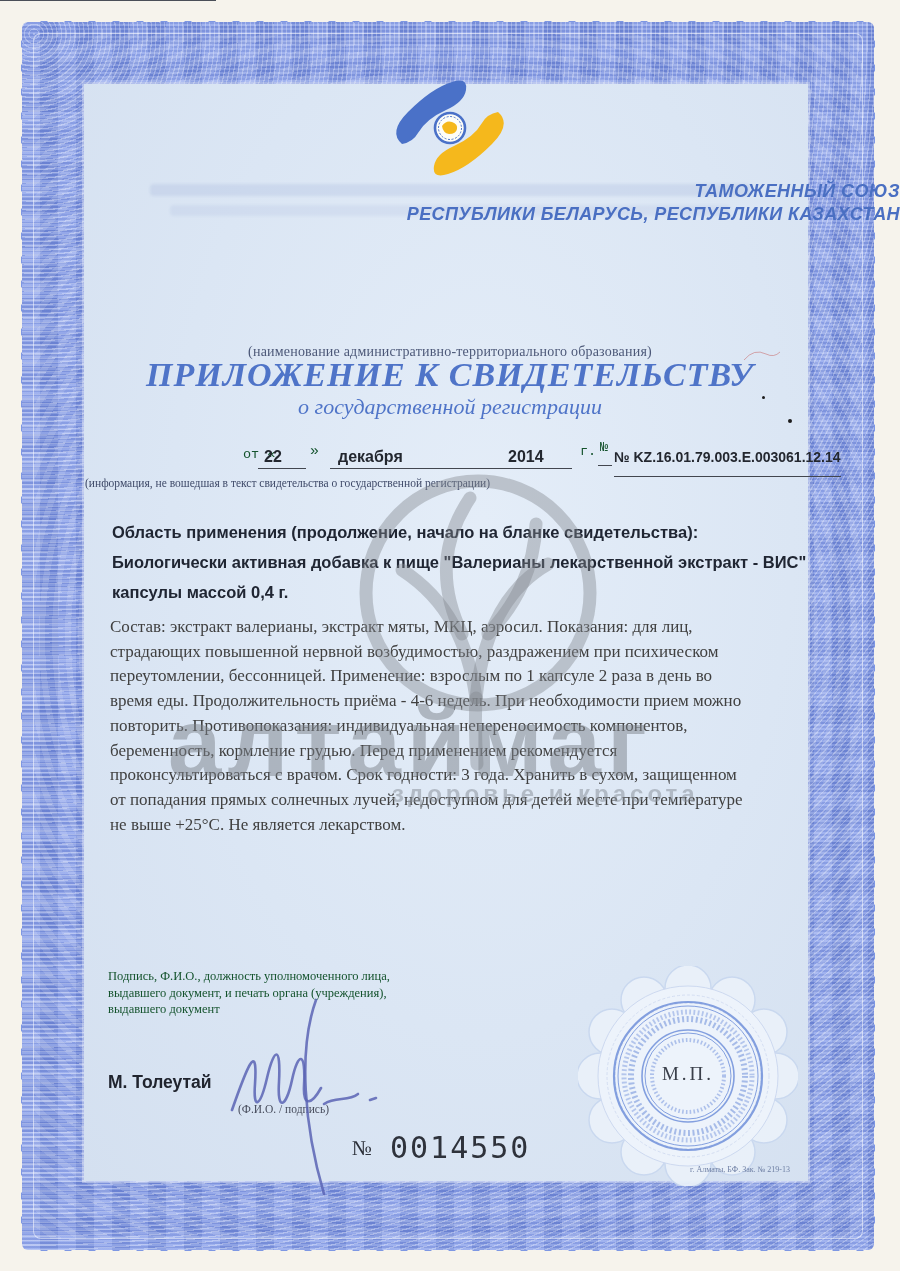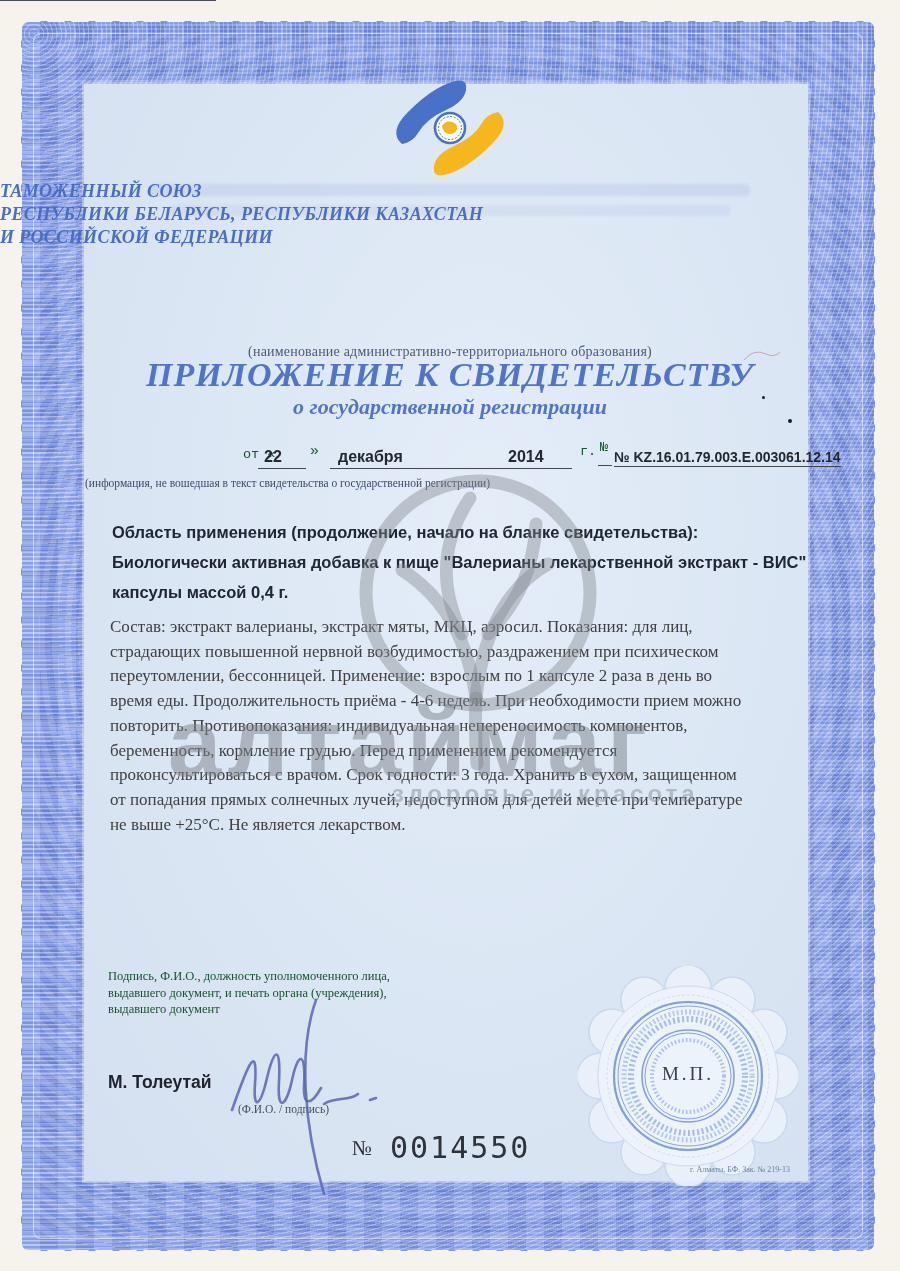--- a/index.html
+++ b/index.html
@@ -27,28 +27,28 @@
   
   .panel{position:absolute;left:84px;top:84px;width:724px;height:1097px;
     background:radial-gradient(ellipse at 55% 40%, #e4edf8 0%, #dbe6f4 55%, #d4e0f0 100%);
     box-shadow:0 0 0 2px rgba(255,255,255,.35);}
 
   .abs{position:absolute;}
   .multiline{white-space:pre-line;}
   .ghost{position:absolute;background:rgba(100,125,195,.13);filter:blur(1.6px);border-radius:4px;}
 
   
-  .hdr{left:0;right:0;top:180px;text-align:left;color:#4a6fc2;
-    font-family:Liberation Serif, serif;font-style:italic;font-weight:bold;
+  .hdr{left:0;right:0;top:180px;text-align:right;color:#4a6fc2;
+    font-family:Liberation Sans, sans-serif;font-style:italic;font-weight:bold;
     font-size:18px;line-height:23px;letter-spacing:.4px;}
   .cap-sm{font-size:14px;color:#4c5878;letter-spacing:.2px;}
   .title{left:0;right:0;top:356px;text-align:center;color:#4f74c8;
     font-style:italic;font-weight:bold;font-size:34px;letter-spacing:1px;}
   .subtitle{left:0;right:0;top:394px;text-align:center;color:#4f74c8;
-    font-style:italic;font-weight:bold;font-size:22px;}
+    font-style:italic;font-weight:normal;font-size:22px;}
 
   
   .frm-serif{font-family:Liberation Mono, monospace;font-size:13.5px;color:#14532d;}
   .fill{font-family:"Liberation Sans",sans-serif;font-weight:bold;color:#23272f;}
   .frmline{position:absolute;border-top:1.3px solid #42464f;height:0;}
 
   .info-cap{left:85px;right:85px;top:477px;font-size:11.5px;color:#3e4968;}
 
   .scope{left:112px;top:517px;width:700px;font-family:"Liberation Sans",sans-serif;
     font-weight:bold;font-size:16.5px;line-height:30px;color:#202633;}
@@ -102,39 +102,38 @@
     <path d="M16 68 Q2 56 22 36 Q46 12 66 6 Q82 1 80 14 Q78 26 60 34 Q40 43 32 57 Q27 66 16 68 Z" fill="#4a71c8"></path>
     <path d="M112 36 Q126 48 106 68 Q82 92 62 98 Q46 103 48 90 Q50 78 68 70 Q88 61 96 47 Q101 38 112 36 Z" fill="#f5b81c"></path>
     <circle cx="64" cy="52" r="15" fill="#fdfdf8" stroke="#4a71c8" stroke-width="2.6"></circle>
     <circle cx="64" cy="52" r="11.5" fill="none" stroke="#4a71c8" stroke-width="1" stroke-dasharray="2 1.6"></circle>
     <path d="M56 50 Q60 44 66 46 Q72 48 71 53 Q70 58 63 58 Q57 57 56 50 Z" fill="#f5b81c"></path>
   </svg>
 
   <div class="abs hdr">
     <div>ТАМОЖЕННЫЙ СОЮЗ</div>
     <div>РЕСПУБЛИКИ БЕЛАРУСЬ, РЕСПУБЛИКИ КАЗАХСТАН</div>
-    <div>И РОССИЙСКОЙ ФЕДЕРАЦИИ</div>
   </div>
 
   <div class="abs cap-sm" style="left:85px;right:85px;top:344px;text-align:center;">(наименование административно-территориального образования)</div>
   <div class="abs title">ПРИЛОЖЕНИЕ К СВИДЕТЕЛЬСТВУ</div>
   <div class="abs subtitle">о государственной регистрации</div>
 
   <span class="abs frm-serif" style="left:243px;top:447px;">от «</span>
   <span class="abs fill" style="left:264px;top:448px;font-size:16px;">22</span>
   <div class="frmline" style="left:258px;top:468px;width:48px;"></div>
   <span class="abs frm-serif" style="left:310px;top:443px;font-size:15px;">»</span>
   <span class="abs fill" style="left:338px;top:448px;font-size:16px;">декабря</span>
   <div class="frmline" style="left:330px;top:468px;width:160px;"></div>
   <span class="abs fill" style="left:508px;top:448px;font-size:16px;">2014</span>
   <div class="frmline" style="left:490px;top:468px;width:82px;"></div>
   <span class="abs frm-serif" style="left:580px;top:444px;">г.</span>
   <span class="abs frm-serif" style="left:600px;top:440px;">№</span>
   <div class="frmline" style="left:598px;top:465px;width:14px;"></div>
-  <span class="abs fill" style="left:614px;top:449px;font-size:14px;border-bottom:1.3px solid #42464f;padding-bottom:1px;">№ KZ.16.01.79.003.Е.003061.12.14</span>
+  <span class="abs fill" style="left:614px;top:449px;font-size:14px;border-bottom:1.3px solid #42464f;padding-bottom:11px;">№ KZ.16.01.79.003.Е.003061.12.14</span>
 
   <div class="abs info-cap">(информация, не вошедшая в текст свидетельства о государственной регистрации)</div>
 
   <div class="abs scope multiline">Область применения (продолжение, начало на бланке свидетельства):
 Биологически активная добавка к пище "Валерианы лекарственной экстракт - ВИС"
 капсулы массой 0,4 г.</div>
   <div class="abs bodytxt multiline">Состав: экстракт валерианы, экстракт мяты, МКЦ, аэросил. Показания: для лиц,
 страдающих повышенной нервной возбудимостью, раздражением при психическом
 переутомлении, бессонницей. Применение: взрослым по 1 капсуле 2 раза в день во
 время еды. Продолжительность приёма - 4-6 недель. При необходимости прием можно

